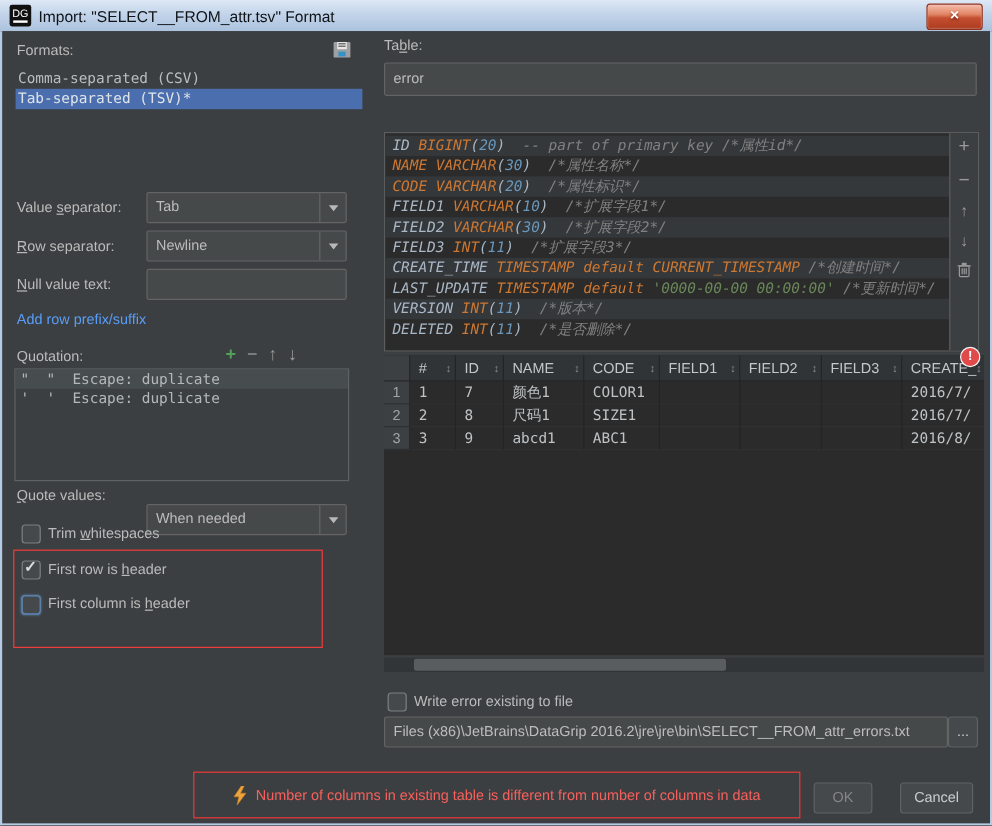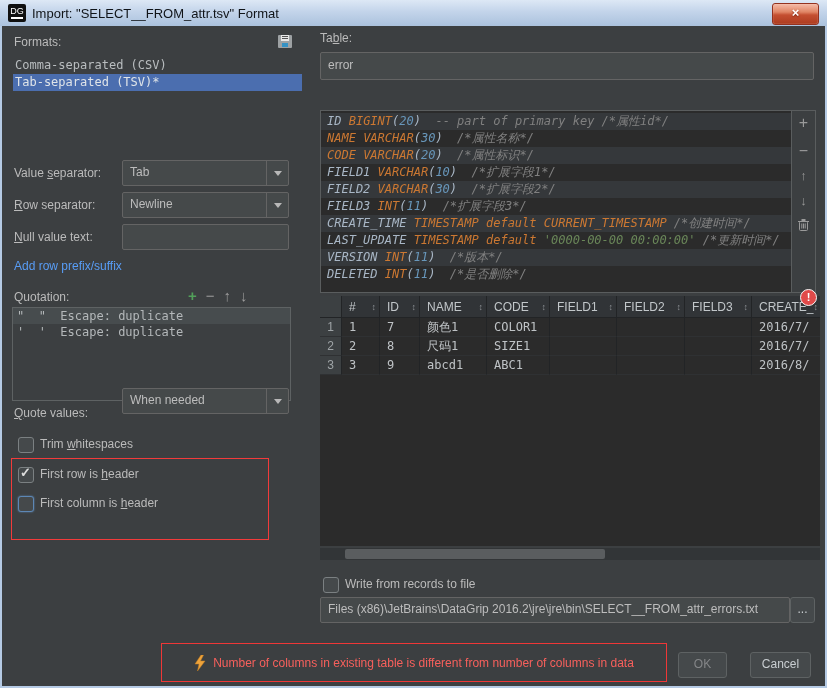--- a/index.html
+++ b/index.html
@@ -150,21 +150,21 @@
       <span class="icon-btn"><span>−</span></span>
       <span class="icon-btn"><span>↑</span></span>
       <span class="icon-btn"><span>↓</span></span>
     </div>
     <div class="box" id="quotation-box" style="left:10px;top:281px;width:277px;height:92px;">
         <div class="q-row sel">"  "  Escape: duplicate</div>
         <div class="q-row">'  '  Escape: duplicate</div>
       </div>
 
     <div class="abs lbl" style="left:12px;top:380px;text-align:right;"><u>Q</u>uote values:</div>
-    <div class="combo" style="left:120px;top:362px;width:165px;height:24px;">
+    <div class="combo" style="left:120px;top:394px;width:165px;height:24px;">
       <span class="val">When needed</span>
       <span class="arrow-box">
           <span class="tri"></span>
         </span>
     </div>
 
     <div class="cb-row" style="left:16px;top:411px;">
       <span class="cb"></span>
       <label>Trim <u>w</u>hitespaces</label>
     </div>
@@ -297,21 +297,21 @@
           </div>
         </div>
     </div>
 
     <div class="hscroll" style="left:318px;top:522px;width:500px;height:12px;">
       <span class="thumb" style="left:25px;top:1px;width:260px;height:10px;"></span>
     </div>
 
     <div class="cb-row" style="left:321px;top:551px;">
       <span class="cb"></span>
-      <label>Write from records to file</label>
+      <label>Write error existing to file</label>
     </div>
     <div class="input" style="left:318px;top:571px;width:468px;height:24px;">
       <span class="val">Files (x86)\JetBrains\DataGrip 2016.2\jre\jre\bin\SELECT__FROM_attr_errors.txt</span>
     </div>
     <div class="btn" style="left:788px;top:571px;width:23px;height:24px;line-height:23px;">
       <span>...</span>
     </div>
 
     <div class="warnbox annotation" style="left:159px;top:617px;width:504px;height:37px;">
       <svg width="12" height="16" viewBox="0 0 12 16">

